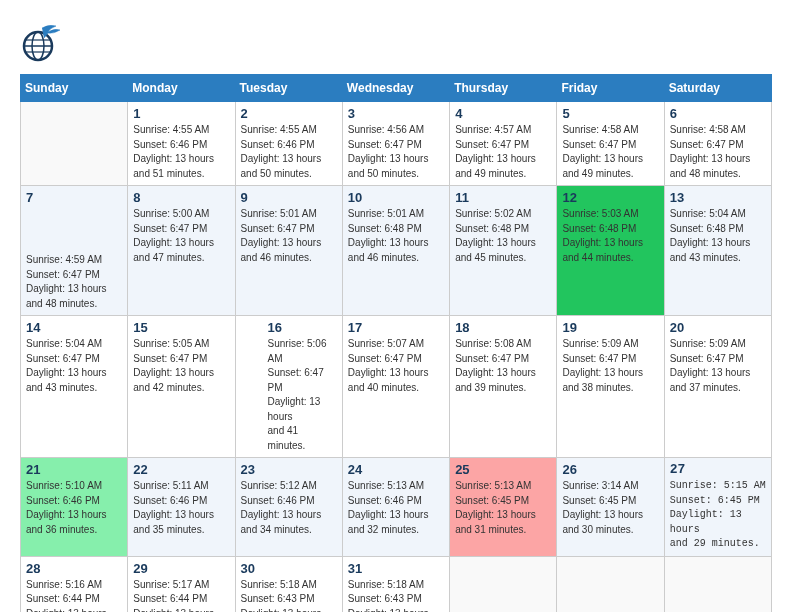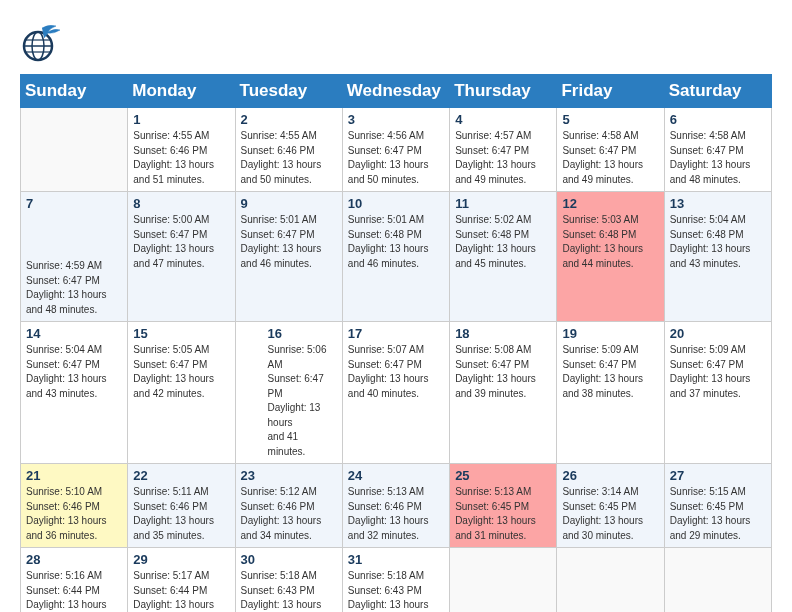--- a/index.html
+++ b/index.html
@@ -31,21 +31,21 @@
       margin-top: 2px;
     }
     .calendar {
       width: 100%;
       border-collapse: collapse;
       margin-top: 8px;
     }
     .calendar th {
       background-color: #2b7dc0;
       color: #fff;
-      font-size: 17px;
+      font-size: 12px;
       font-weight: bold;
       padding: 6px 4px;
       text-align: left;
       border: 1px solid #2b7dc0;
     }
     .calendar td {
       vertical-align: top;
       border: 1px solid #ccc;
       padding: 4px 5px;
       font-size: 10.5px;
@@ -210,21 +210,21 @@
 Daylight: 13 hours
 and 46 minutes.</div>
         </td>
         <td style="background-color: rgb(240, 245, 251);">
           <span class="day-num">11</span>
           <div class="day-info" style="white-space: pre-line;">Sunrise: 5:02 AM
 Sunset: 6:48 PM
 Daylight: 13 hours
 and 45 minutes.</div>
         </td>
-        <td style="background-color: #fca5a5; margin-left: 28px;">
+        <td style="background-color: #22c55e; margin-left: 28px;">
           <span class="day-num">12</span>
           <div class="day-info" style="white-space: pre-line;">Sunrise: 5:03 AM
 Sunset: 6:48 PM
 Daylight: 13 hours
 and 44 minutes.</div>
         </td>
         <td style="background-color: rgb(240, 245, 251);">
           <span class="day-num">13</span>
           <div class="day-info" style="white-space: pre-line;">Sunrise: 5:04 AM
 Sunset: 6:48 PM
@@ -277,21 +277,21 @@
         </td>
         <td style="background-color: rgb(255, 255, 255);">
           <span class="day-num">20</span>
           <div class="day-info" style="white-space: pre-line;">Sunrise: 5:09 AM
 Sunset: 6:47 PM
 Daylight: 13 hours
 and 37 minutes.</div>
         </td>
       </tr>
       <tr>
-        <td style="background-color: #fef9c3;">
+        <td style="background-color: #86efac;">
           <span class="day-num">21</span>
           <div class="day-info" style="white-space: pre-line;">Sunrise: 5:10 AM
 Sunset: 6:46 PM
 Daylight: 13 hours
 and 36 minutes.</div>
         </td>
         <td style="background-color: rgb(240, 245, 251);">
           <span class="day-num">22</span>
           <div class="day-info" style="white-space: pre-line;">Sunrise: 5:11 AM
 Sunset: 6:46 PM
@@ -319,21 +319,21 @@
 Daylight: 13 hours
 and 31 minutes.</div>
         </td>
         <td style="background-color: rgb(240, 245, 251);">
           <span class="day-num">26</span>
           <div class="day-info" style="white-space: pre-line;">Sunrise: 3:14 AM
 Sunset: 6:45 PM
 Daylight: 13 hours
 and 30 minutes.</div>
         </td>
-        <td style="background-color: rgb(240, 245, 251);">
+        <td style="background-color: rgb(240, 245, 251); font-family: Liberation Mono, monospace;">
           <span class="day-num">27</span>
           <div class="day-info" style="white-space: pre-line;">Sunrise: 5:15 AM
 Sunset: 6:45 PM
 Daylight: 13 hours
 and 29 minutes.</div>
         </td>
       </tr>
       <tr>
         <td style="background-color: rgb(255, 255, 255);">
           <span class="day-num">28</span>

